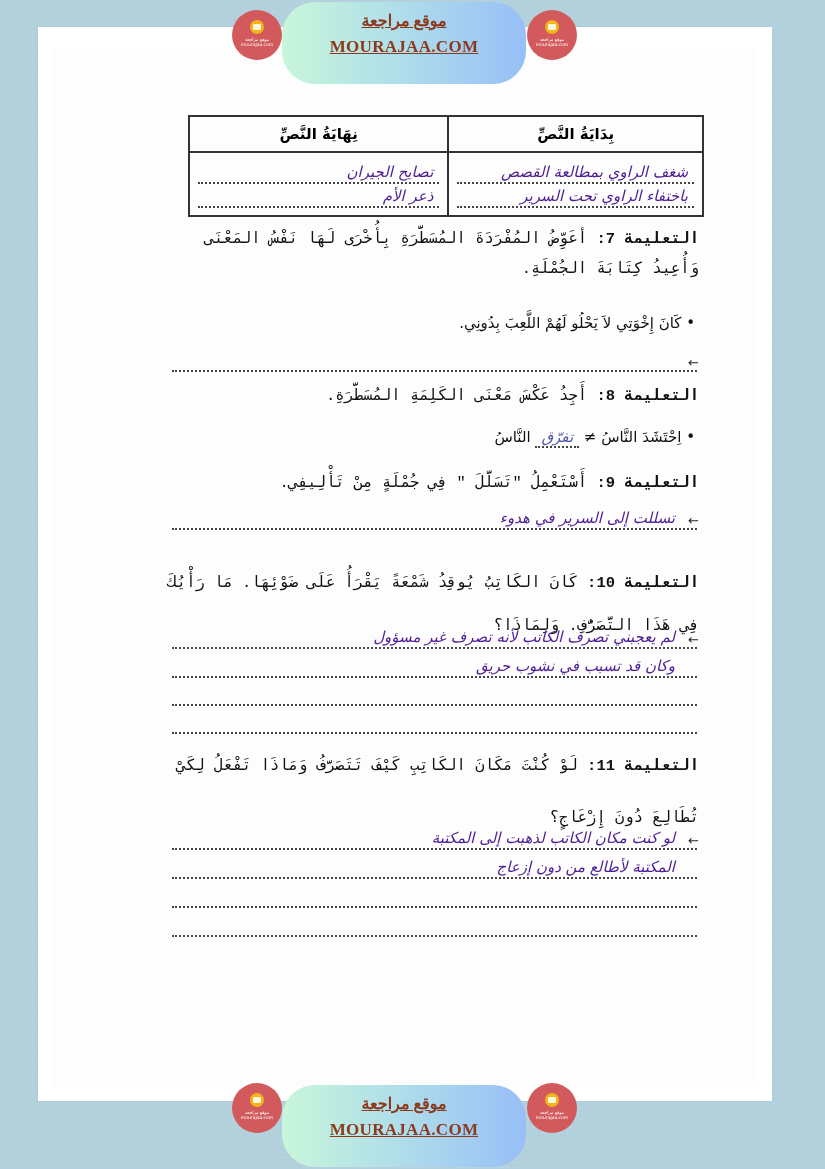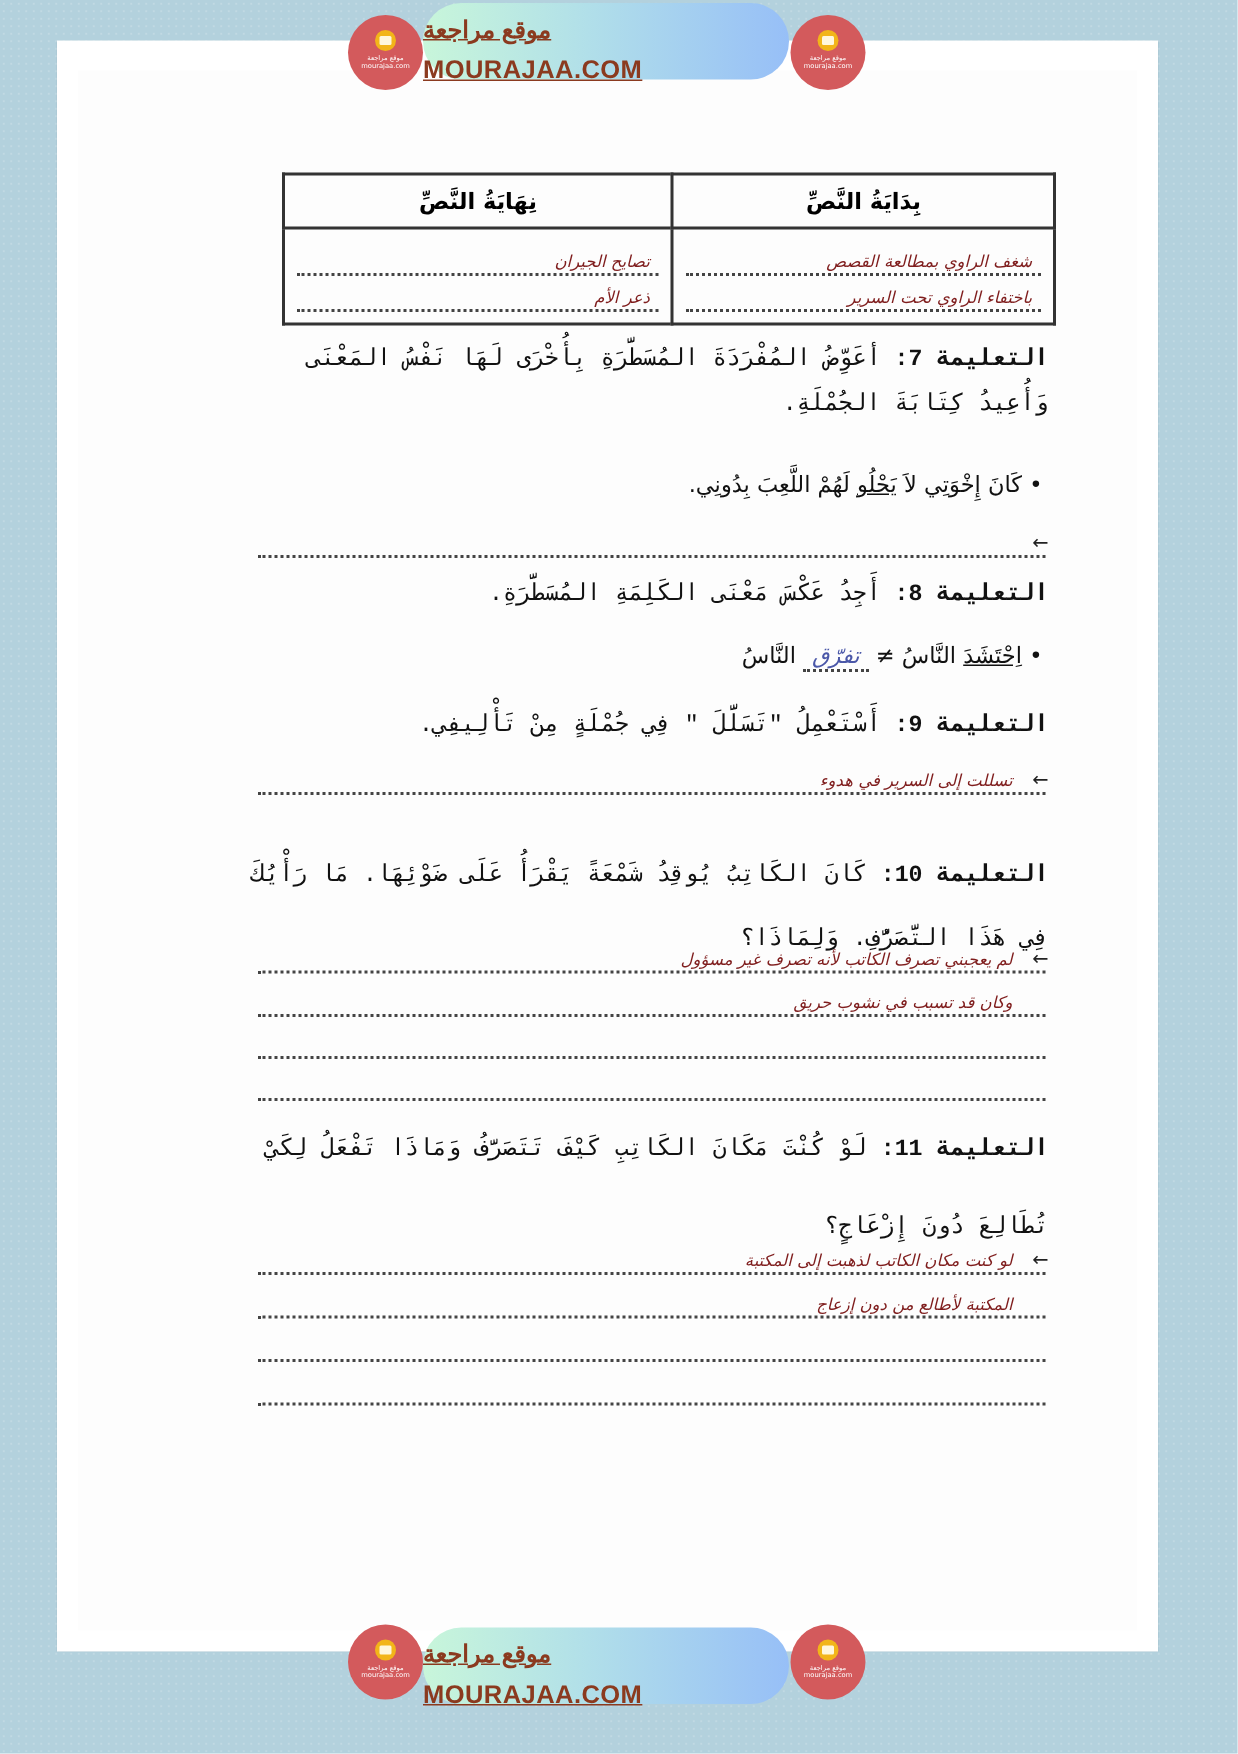--- a/index.html
+++ b/index.html
@@ -16,23 +16,23 @@
   }
   .inner {
     position: absolute; left: 14px; top: 20px; width: 706px; height: 1040px;
     background: #fdfdfd;
   }
   
   .banner { position: absolute; left: 0; width: 825px; height: 75px; }
   .banner.top { top: 0; }
   .banner.bottom { top: 1082px; }
   .pill {
-    position: absolute; left: 282px; width: 244px; height: 51px; border-radius: 33px;
+    position: absolute; left: 282px; width: 244px; height: 82px; border-radius: 33px;
     background: linear-gradient(90deg, #c8f6da 0%, #b1dfe9 45%, #97bff7 100%);
-    color: #8b3a1f; font-family: Liberation Sans, sans-serif;
+    text-align: center; color: #8b3a1f; font-family: Liberation Serif, serif;
     font-weight: bold; text-decoration: underline;
   }
   .banner.top .pill { top: 2px; }
   .banner.bottom .pill { top: 3px; }
   .pill .ar { display: block; font-size: 16px; line-height: 20px; margin-top: 9px; }
   .pill .en { display: block; font-size: 17px; line-height 22px; margin-top: 6px; letter-spacing: 0.3px; }
   .badge {
     position: absolute; width: 50px; height: 50px; border-radius: 50%;
     background: #d35a5c; text-align: center;
   }
@@ -53,36 +53,36 @@
     position: absolute; left: 188px; top: 115px; width: 516px; border-collapse: collapse;
     direction: rtl; font-family: "DejaVu Sans", sans-serif;
   }
   table.tbl th, table.tbl td { border: 2px solid #333; padding: 0 8px; }
   table.tbl th { height: 34px; font-size: 15px; font-weight: bold; text-align: center; }
   table.tbl td { height: 62px; vertical-align: middle; }
   .dotline {
     display: block; border-bottom: 2px dotted #444; height: 22px; position: relative;
   }
   .hand {
-    font-family: "DejaVu Sans", sans-serif; color: #7f1d1d; font-style: italic;
-    font-size: 11px; position: absolute; right: 6px; bottom: 1px; white-space: nowrap;
+    font-family: "DejaVu Sans", sans-serif; color: #4c1d95; font-style: italic;
+    font-size: 15px; position: absolute; right: 6px; bottom: 1px; white-space: nowrap;
   }
   .q {
     position: absolute; right: 126px; left: 165px; direction: rtl;
     font-family: Liberation Mono, monospace; font-size: 15.5px; line-height: 30px; color: #111;
   }
   .q b { font-weight: bold; }
   .bullet { position: absolute; direction: rtl; font-family: "DejaVu Sans", sans-serif; font-size: 15px; color: #111; }
   .ans {
     position: absolute; left: 172px; right: 128px; height: 24px;
     border-bottom: 2px dotted #444; direction: rtl;
   }
   .ans .arrow { position: absolute; right: -2px; bottom: 0px; font-size: 13px; color: #222; font-family: "DejaVu Sans", sans-serif; }
   .ans .hand { right: 22px; }
-  .u { text-decoration: underline; }
+  .u { }
 </style>
 </head>
 <body>
 
 <div class="page">
   <div class="inner"></div>
 </div>
 
 <div class="banner top">
   <div class="badge left">

